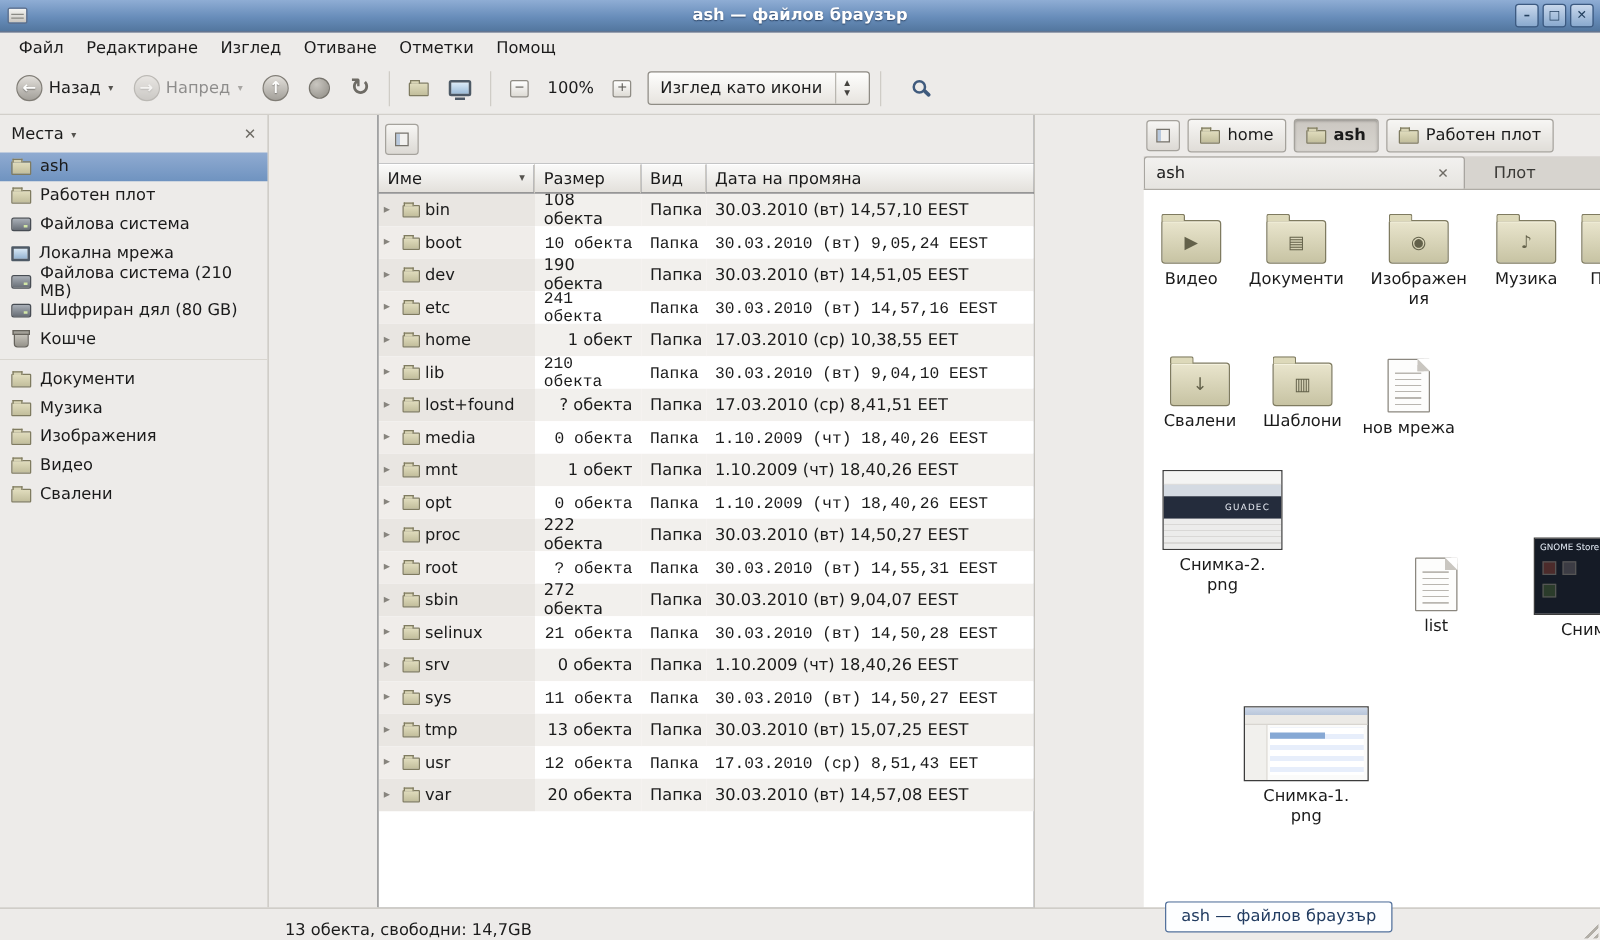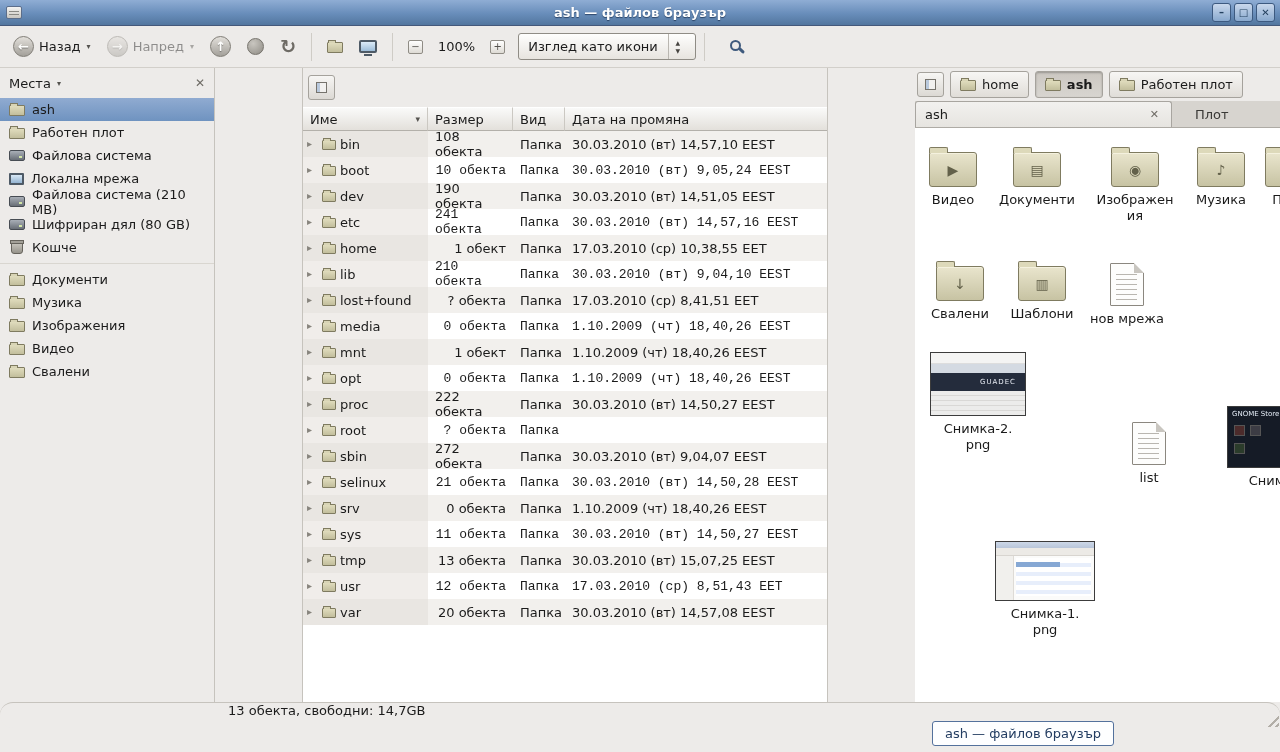--- a/index.html
+++ b/index.html
@@ -146,21 +146,21 @@
   .sq1{left:6px;top:18px;} .sq2{left:22px;top:18px;background:#3c3c44;} .sq3{left:6px;top:36px;background:#2b3c2b;}
   .t-filer{width:100px;height:60px;background:#fbfbfa;}
   .t-filer::before{content:'';position:absolute;top:0;left:0;right:0;height:6px;background:linear-gradient(#cdd8e8,#b9c6da);}
   .t-filer::after{content:'';position:absolute;top:6px;left:0;right:0;height:7px;background:#eceae6;border-bottom:1px solid #d8d5d0;}
   .f-side{position:absolute;left:0;top:14px;bottom:0;width:18px;background:#f1f0ed;border-right:1px solid #dedbd6;}
   .f-rows{position:absolute;left:20px;right:3px;top:16px;height:38px;
           background:repeating-linear-gradient(to bottom,#fff 0 5px,#e7eefb 5px 9px);}
   .f-sel{position:absolute;left:20px;right:34px;top:20px;height:5px;background:#86a8d4;}
 
   
-  .statusbar{height:26px;border-top:1px solid #c6c3bd;display:flex;align-items:flex-start;position:relative;background:#edebe9;border-radius:13px;}
+  .statusbar{height:26px;border-top:1px solid #c6c3bd;display:flex;align-items:flex-end;position:relative;background:#edebe9;}
   .status-text{margin-left:228px;}
   .resize-grip{position:absolute;right:1px;bottom:1px;width:15px;height:15px;
                background:repeating-linear-gradient(135deg,transparent 0 3px,#b2aea7 3px 5px);
                clip-path:polygon(100% 0,100% 100%,0 100%);}
   .tooltip{position:fixed;left:932px;top:721px;height:25px;display:flex;align-items:center;padding:0 12px;
            background:#fdfeff;border:1px solid #53719c;border-radius:3px;color:#223c61;z-index:5;}
 </style>
 </head>
 <body>
 
@@ -169,20 +169,28 @@
   <div class="titlebar">
     <span class="win-icon"></span>
     <span class="title-text">ash — файлов браузър</span>
     <span class="win-controls">
       <button class="wc">–</button>
       <button class="wc">□</button>
       <button class="wc">✕</button>
     </span>
   </div>
 
+  <nav class="menubar">
+      <span class="menu-item">Файл</span>
+      <span class="menu-item">Редактиране</span>
+      <span class="menu-item">Изглед</span>
+      <span class="menu-item">Отиване</span>
+      <span class="menu-item">Отметки</span>
+      <span class="menu-item">Помощ</span>
+    </nav>
 
   <div class="toolbar">
     <button class="tb-btn">
       <span class="nav-circle">←</span>
       <span>Назад</span>
       <span class="drop-arrow">▾</span>
     </button>
     <button class="tb-btn disabled">
       <span class="nav-circle">→</span>
       <span>Напред</span>
@@ -412,20 +420,21 @@
             <div class="tc c-date">30.03.2010 (вт) 14,50,27 EEST</div>
           </div>
           <div class="trow odd">
             <div class="tc c-name">
               <span class="expander">▸</span>
               <span class="mini ic-folder sm"></span>
               <span>root</span>
             </div>
             <div class="tc c-size">? обекта</div>
             <div class="tc c-type">Папка</div>
+            <div class="tc c-date">30.03.2010 (вт) 14,55,31 EEST</div>
           </div>
           <div class="trow even">
             <div class="tc c-name">
               <span class="expander">▸</span>
               <span class="mini ic-folder sm"></span>
               <span>sbin</span>
             </div>
             <div class="tc c-size">272 обекта</div>
             <div class="tc c-type">Папка</div>
             <div class="tc c-date">30.03.2010 (вт)  9,04,07 EEST</div>

